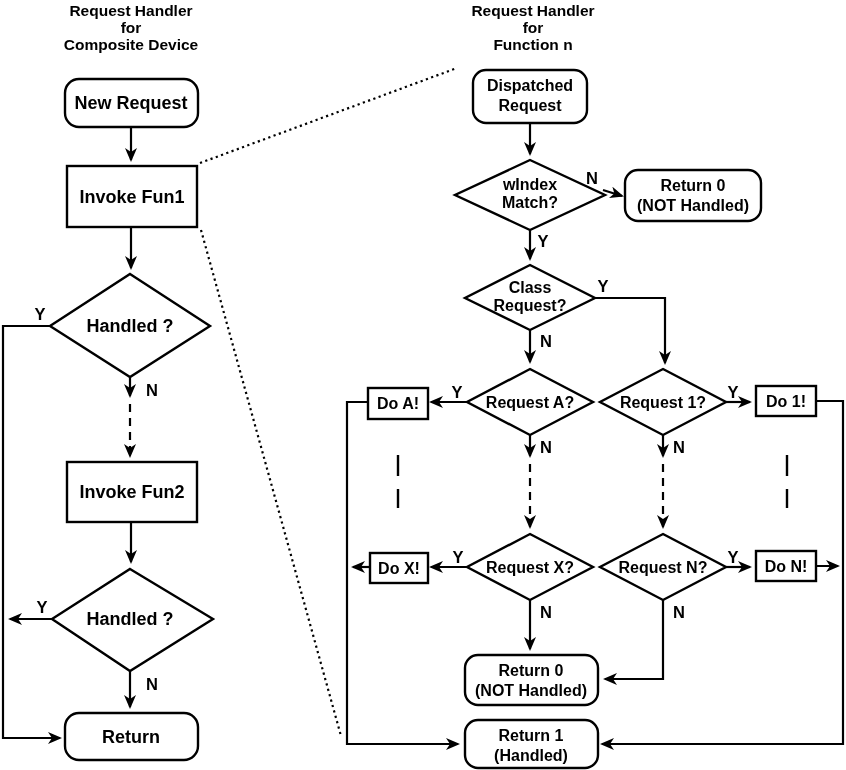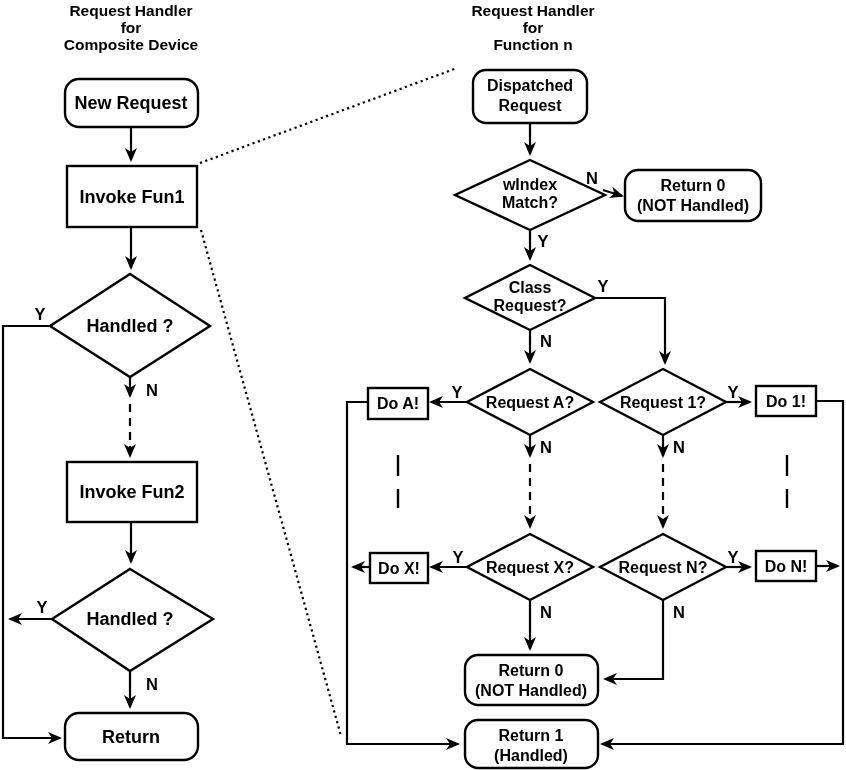--- a/index.html
+++ b/index.html
@@ -1,16 +1,16 @@
 <!DOCTYPE html>
 <html><head>
 <meta charset="utf-8">
 <style>
   html,body{margin:0;padding:0;background:#ffffff;}
-  .page{width:846px;height:770px;position:relative;background:#ffffff;overflow:hidden;}
+  .page{width:846px;height:770px;position:relative;background:#ffffff;overflow:hidden;border-radius:20px;}
   svg{display:block;}
   .node{fill:#ffffff;stroke:#000000;stroke-width:2.4;}
   .edge{fill:none;stroke:#000000;stroke-width:2.2;}
   .dashed{stroke-dasharray:8 6;}
   .dotted{fill:none;stroke:#000000;stroke-width:2.2;stroke-dasharray:2.2 3.4;}
   .mark{stroke:#000000;stroke-width:2.4;}
   text{fill:#000000;font-family:"Liberation Sans",sans-serif;font-weight:600;}
   .t-title{font-size:15.5px;text-anchor:middle;}
   .t-node{font-size:18px;text-anchor:middle;}
   .t-noder{font-size:16px;text-anchor:middle;}

